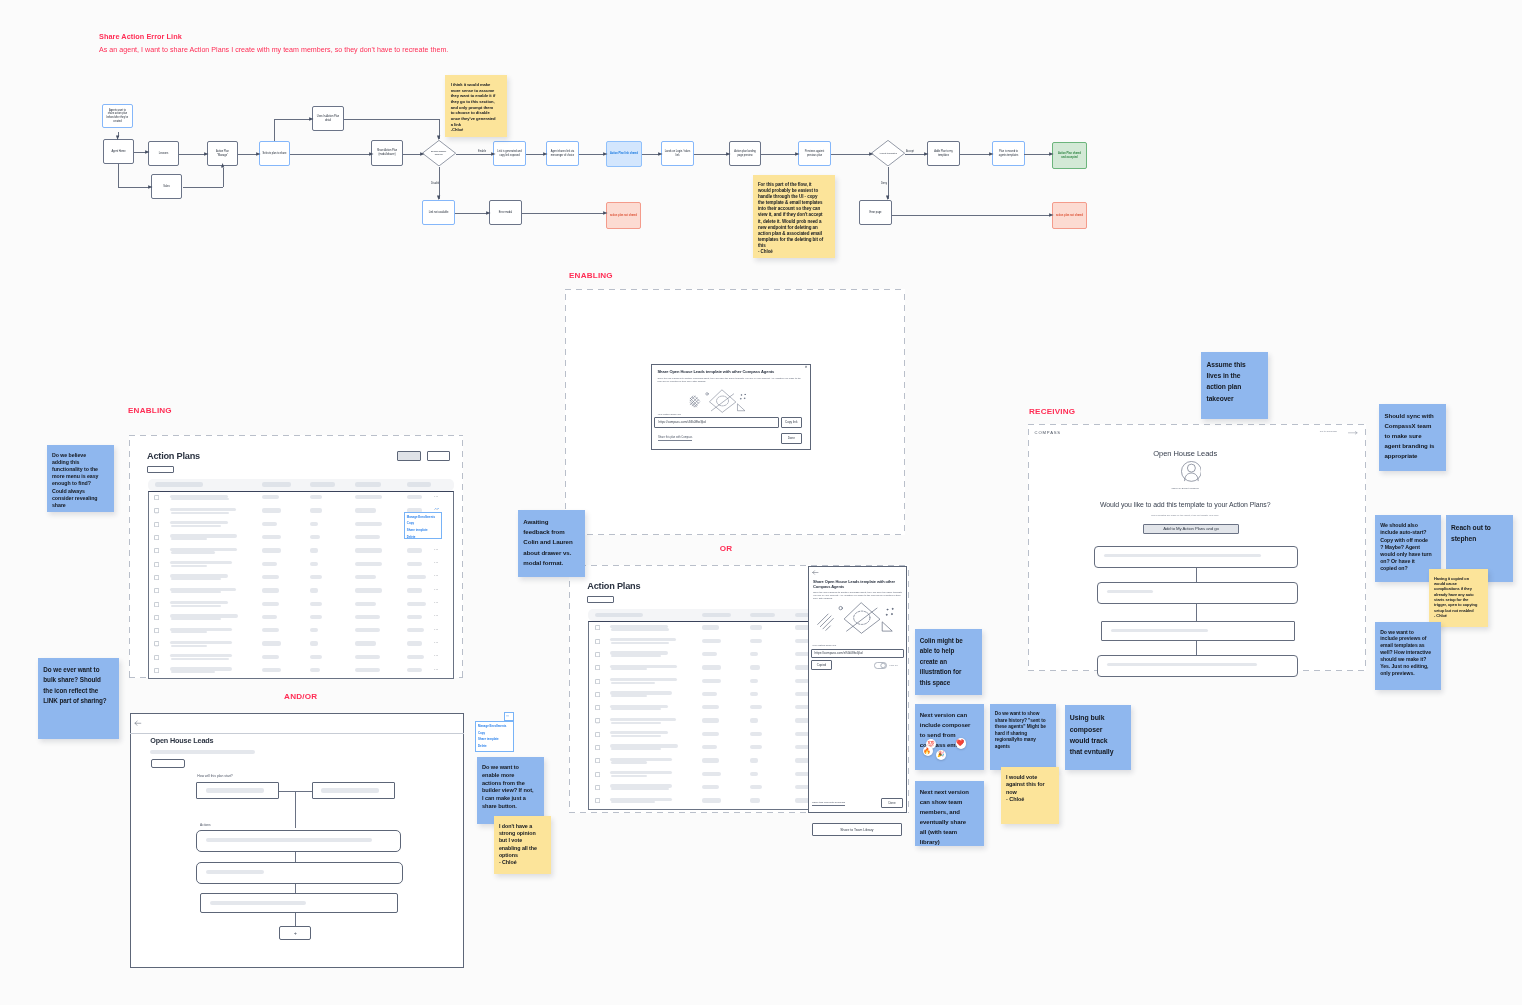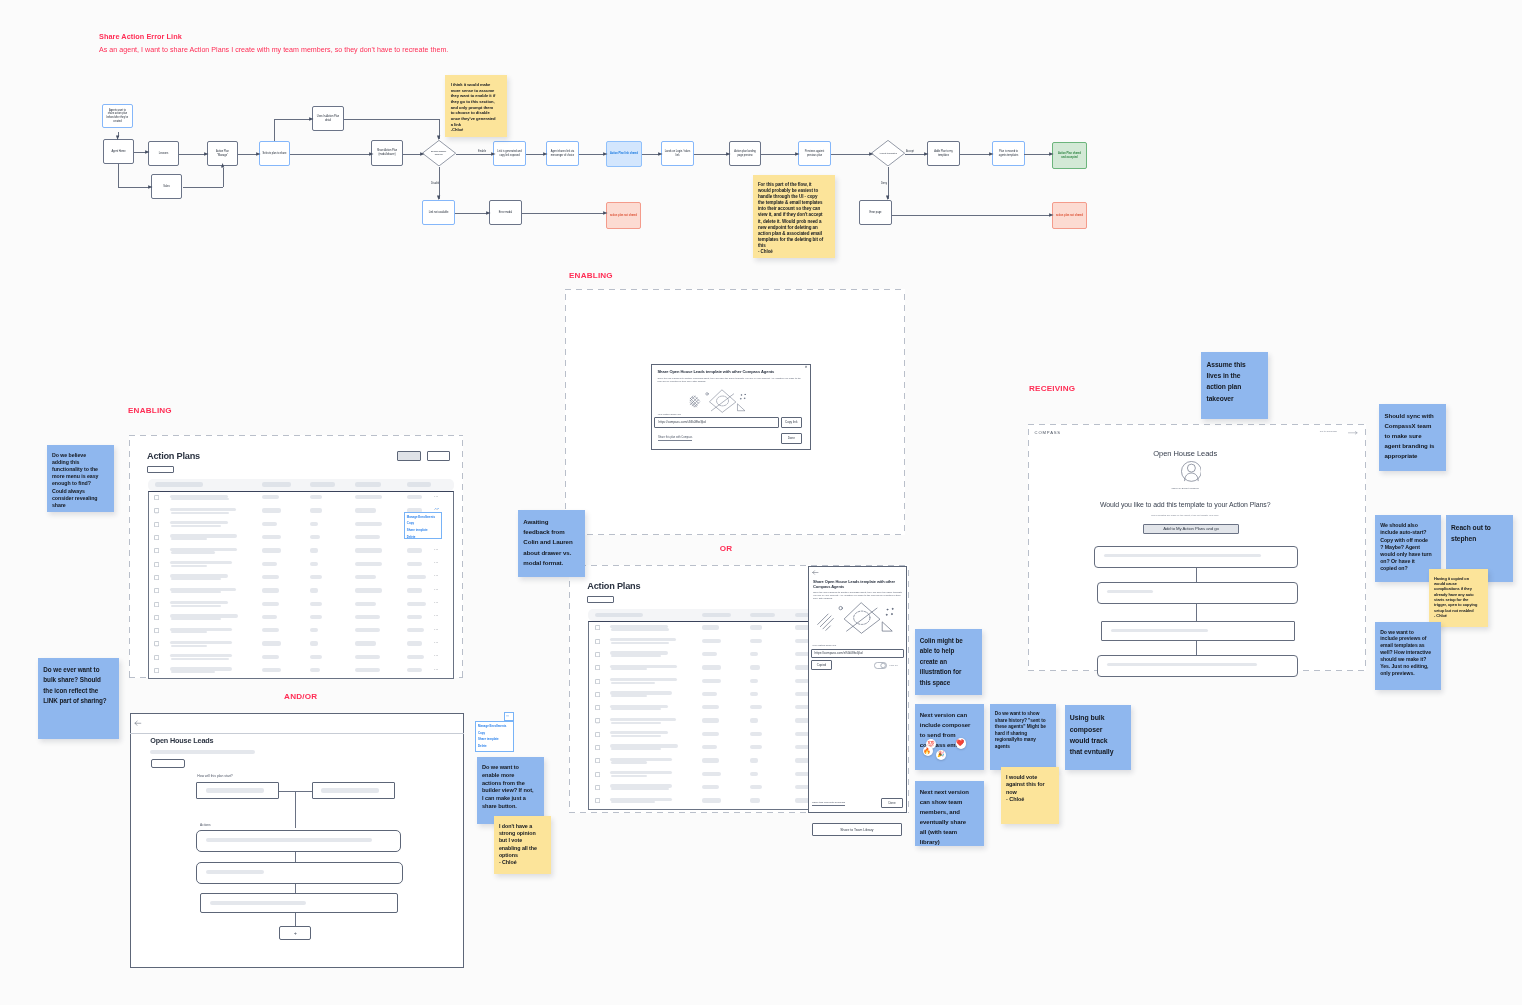--- a/index.html
+++ b/index.html
@@ -49,21 +49,21 @@
  box-shadow:0 0.6px 2px rgba(30,40,60,.28);line-height:1;}
 </style>
 </head>
 <body>
 
 <div class="board">
 <div class="board-title">Share Action Error Link</div>
 <div class="board-sub">As an agent, I want to share Action Plans I create with my team members, so they don't have to recreate them.</div>
 <div class="sec-label" style="left:128px;top:406px">ENABLING</div>
 <div class="sec-label" style="left:569px;top:271px">ENABLING</div>
-<div class="sec-label" style="left:1029px;top:384px">RECEIVING</div>
+<div class="sec-label" style="left:1029px;top:407px">RECEIVING</div>
 <div class="sec-label" style="left:719.8px;top:543.5px">OR</div>
 <div class="sec-label" style="left:284.1px;top:692.3px">AND/OR</div>
 <div>
 <div class="fnode blue" style="left:102.2px;top:104px;width:30.4px;height:24px">
         <span>Agents want to share action plan before/after they've created</span>
       </div>
 <div class="fnode" style="left:103px;top:139px;width:31px;height:25px">
         <span>Agent Home</span>
       </div>
 <div class="fnode" style="left:148px;top:141px;width:31px;height:25px">

